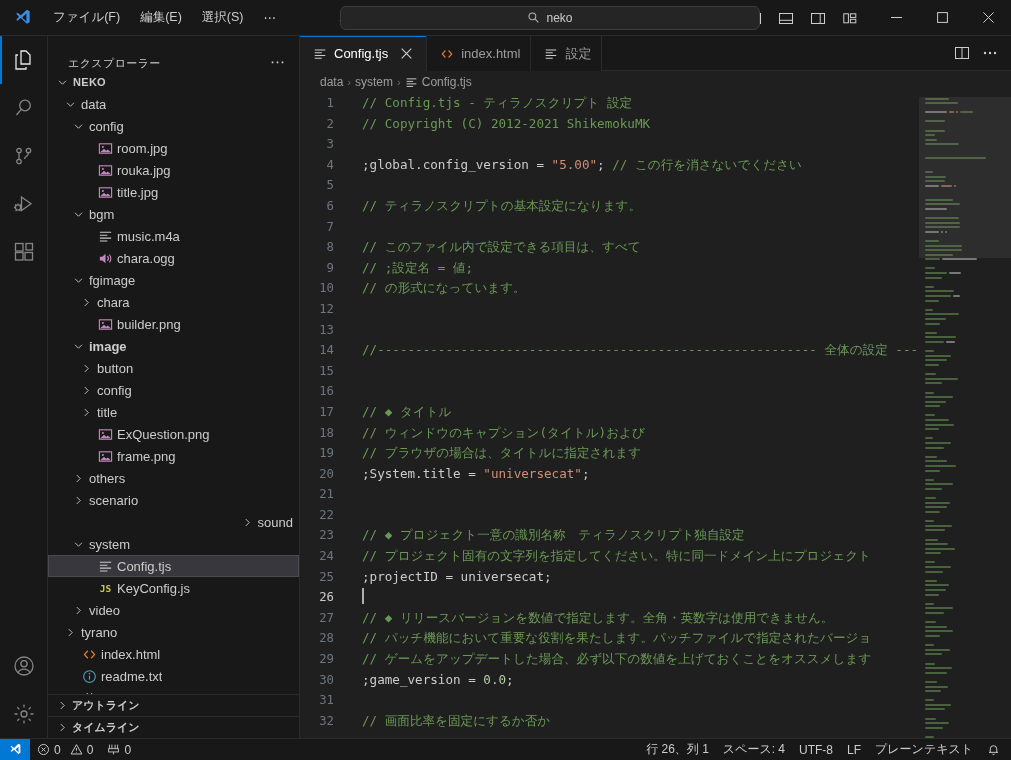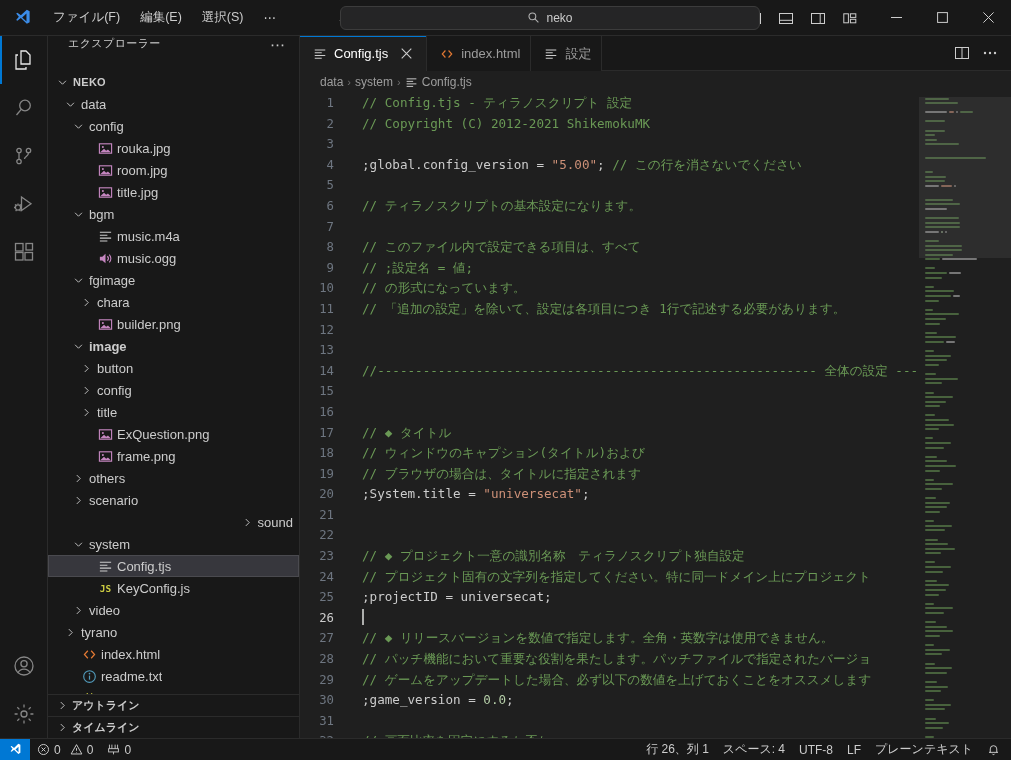--- a/index.html
+++ b/index.html
@@ -65,21 +65,21 @@
   }
   .ab-spacer { flex:1; }
   .ab-item svg { width:24px; height:24px; }
 
   
   .sidebar {
     width:252px; background:#181818; flex:0 0 252px; display:flex; flex-direction:column;
     border-right:1px solid #2b2b2b; min-height:0;
   }
   .sb-header {
-    height:35px; display:flex; align-items:flex-start; padding:0 8px 0 20px;
+    height:35px; display:flex; align-items:flex-end; padding:0 8px 0 20px;
     font-size:11px; letter-spacing:.4px; color:#cccccc; flex:0 0 35px;
   }
   .sb-header .dots { margin-left:auto; font-size:15px; color:#cccccc; padding:0 5px; letter-spacing:1px;}
   .sb-tree { flex:1; overflow:hidden; min-height:0; }
   .sectionrow {
     height:22px; display:flex; align-items:center; gap:3px; padding-left:8px;
     font-size:11px; font-weight:bold; color:#cccccc; border-top:1px solid #2b2b2b;
   }
   .row {
     height:22px; display:flex; align-items:center; gap:4px; font-size:13px;
@@ -341,32 +341,32 @@
           </div>
           <div class="row" style="padding-left: 32px;">
             <span class="twisty"></span>
             <span class="ficon">
               <svg viewBox="0 0 16 16">
                 <rect x="1.5" y="3" width="13" height="10" fill="none" stroke="#c586c0" stroke-width="1.2"></rect>
                 <circle cx="5.2" cy="6.4" r="1.1" fill="#c586c0"></circle>
                 <path d="M2.4 12 6.4 8.3l2.3 2.2L10.6 9l3 3z" fill="#c586c0"></path>
               </svg>
             </span>
-            <span class="rowlabel">rouka.jpg</span>
+            <span class="rowlabel">room.jpg</span>
           </div>
           <div class="row" style="padding-left: 32px;">
             <span class="twisty"></span>
             <span class="ficon">
               <svg viewBox="0 0 16 16">
                 <rect x="1.5" y="3" width="13" height="10" fill="none" stroke="#c586c0" stroke-width="1.2"></rect>
                 <circle cx="5.2" cy="6.4" r="1.1" fill="#c586c0"></circle>
                 <path d="M2.4 12 6.4 8.3l2.3 2.2L10.6 9l3 3z" fill="#c586c0"></path>
               </svg>
             </span>
-            <span class="rowlabel">room.jpg</span>
+            <span class="rowlabel">rouka.jpg</span>
           </div>
           <div class="row" style="padding-left: 32px;">
             <span class="twisty"></span>
             <span class="ficon">
               <svg viewBox="0 0 16 16">
                 <rect x="1.5" y="3" width="13" height="10" fill="none" stroke="#c586c0" stroke-width="1.2"></rect>
                 <circle cx="5.2" cy="6.4" r="1.1" fill="#c586c0"></circle>
                 <path d="M2.4 12 6.4 8.3l2.3 2.2L10.6 9l3 3z" fill="#c586c0"></path>
               </svg>
             </span>
@@ -390,21 +390,21 @@
             <span class="rowlabel">music.m4a</span>
           </div>
           <div class="row" style="padding-left: 32px;">
             <span class="twisty"></span>
             <span class="ficon">
               <svg viewBox="0 0 16 16">
                 <path d="M2 6h2.6L8 3v10L4.6 10H2z" fill="#c586c0"></path>
                 <path d="M10 5.6a3.4 3.4 0 0 1 0 4.8M12 3.8a6 6 0 0 1 0 8.4" fill="none" stroke="#c586c0" stroke-width="1.2"></path>
               </svg>
             </span>
-            <span class="rowlabel">music.ogg</span>
+            <span class="rowlabel">chara.ogg</span>
           </div>
           <div class="row" style="padding-left: 24px;">
             <span class="twisty">
               <svg viewBox="0 0 16 16" fill="none" stroke="#cccccc" stroke-width="1.3">
                 <path d="M3 5.5 8 10.5 13 5.5"></path>
               </svg>
             </span>
             <span class="rowlabel">fgimage</span>
           </div>
           <div class="row" style="padding-left: 32px;">
@@ -669,21 +669,20 @@
             <div class="cline"><span class="ln">1</span><span class="ctext"><span class="cm">// Config.tjs - ティラノスクリプト 設定</span></span></div>
             <div class="cline"><span class="ln">2</span><span class="ctext"><span class="cm">// Copyright (C) 2012-2021 ShikemokuMK</span></span></div>
             <div class="cline"><span class="ln">3</span><span class="ctext"></span></div>
             <div class="cline"><span class="ln">4</span><span class="ctext"><span class="pl">;global.config_version = </span><span class="st">"5.00"</span><span class="pl">; </span><span class="cm">// この行を消さないでください</span></span></div>
             <div class="cline"><span class="ln">5</span><span class="ctext"></span></div>
             <div class="cline"><span class="ln">6</span><span class="ctext"><span class="cm">// ティラノスクリプトの基本設定になります。</span></span></div>
             <div class="cline"><span class="ln">7</span><span class="ctext"></span></div>
             <div class="cline"><span class="ln">8</span><span class="ctext"><span class="cm">// このファイル内で設定できる項目は、すべて</span></span></div>
             <div class="cline"><span class="ln">9</span><span class="ctext"><span class="cm">// ;設定名 = 値;</span></span></div>
             <div class="cline"><span class="ln">10</span><span class="ctext"><span class="cm">// の形式になっています。</span></span></div>
-            <div class="cline"><span class="ln">11</span><span class="ctext"><span class="cm">// 「追加の設定」を除いて、設定は各項目につき 1行で記述する必要があります。</span></span></div>
             <div class="cline"><span class="ln">12</span><span class="ctext"></span></div>
             <div class="cline"><span class="ln">13</span><span class="ctext"></span></div>
             <div class="cline"><span class="ln">14</span><span class="ctext"><span class="cm">//---------------------------------------------------------- 全体の設定 ----</span></span></div>
             <div class="cline"><span class="ln">15</span><span class="ctext"></span></div>
             <div class="cline"><span class="ln">16</span><span class="ctext"></span></div>
             <div class="cline"><span class="ln">17</span><span class="ctext"><span class="cm">// ◆ タイトル</span></span></div>
             <div class="cline"><span class="ln">18</span><span class="ctext"><span class="cm">// ウィンドウのキャプション(タイトル)および</span></span></div>
             <div class="cline"><span class="ln">19</span><span class="ctext"><span class="cm">// ブラウザの場合は、タイトルに指定されます</span></span></div>
             <div class="cline"><span class="ln">20</span><span class="ctext"><span class="pl">;System.title = </span><span class="st">"universecat"</span><span class="pl">;</span></span></div>
             <div class="cline"><span class="ln">21</span><span class="ctext"></span></div>

